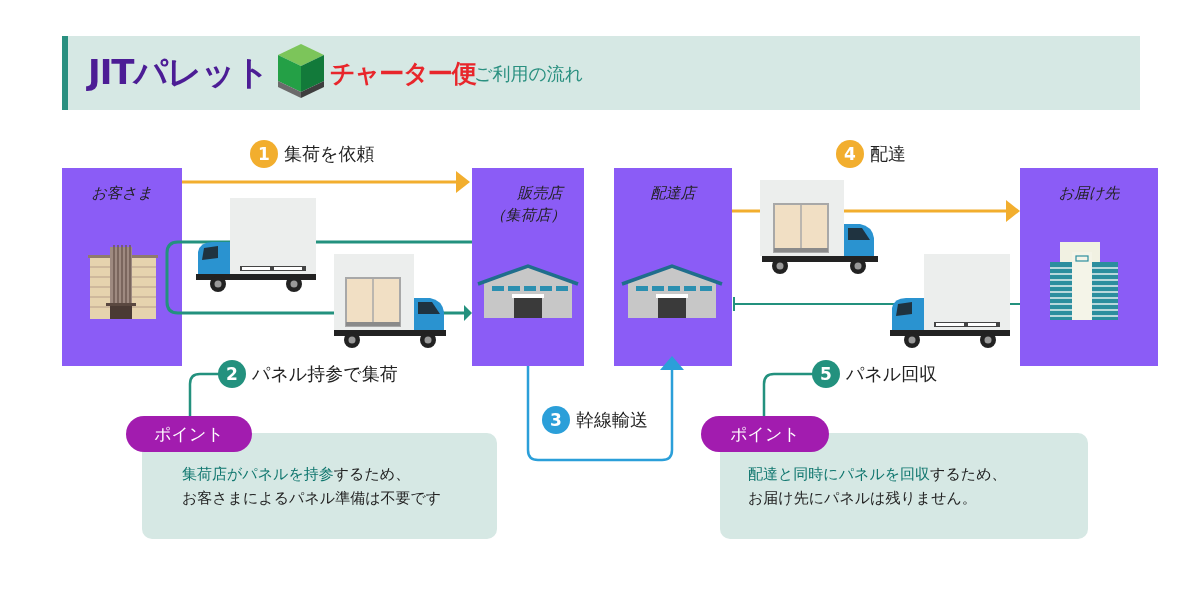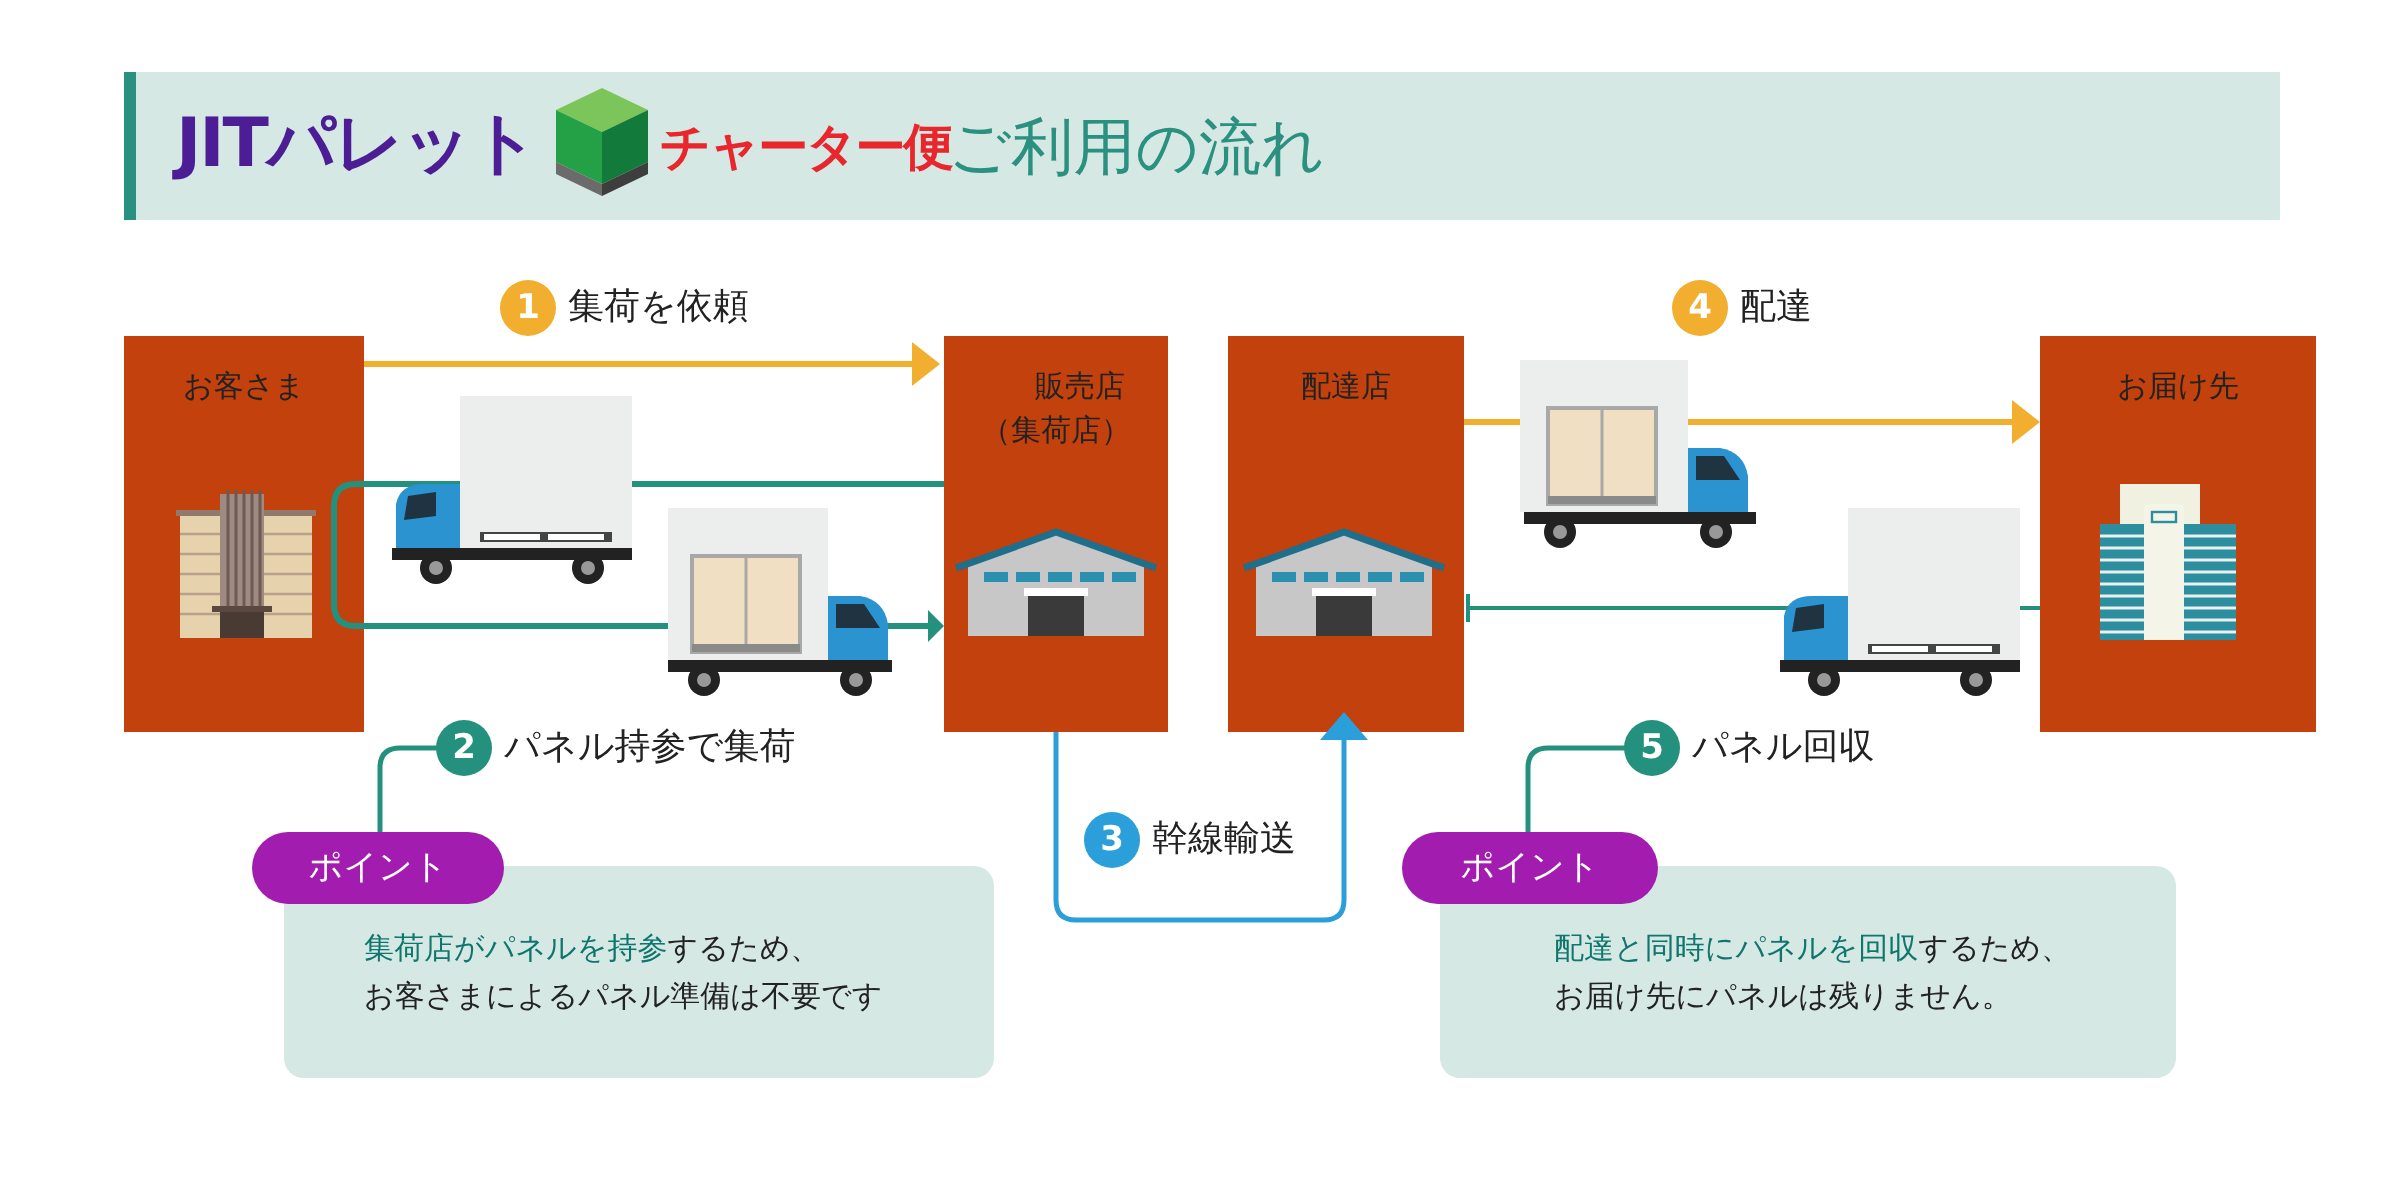--- a/index.html
+++ b/index.html
@@ -3,24 +3,24 @@
 <meta charset="utf-8">
 <style>
   html,body{margin:0;padding:0;background:#ffffff;}
   body{width:1200px;height:600px;position:relative;overflow:hidden;font-family:"DejaVu Sans","Liberation Sans",sans-serif;color:#222;}
   .abs{position:absolute;}
   
   .header{left:62px;top:36px;width:1078px;height:74px;background:#d6e8e4;}
   .header-bar{left:62px;top:36px;width:6px;height:74px;background:#2a9080;}
   .logo-text{left:88px;top:52px;font-family:"DejaVu Sans",sans-serif;font-weight:bold;font-size:34px;color:#4c1d95;letter-spacing:-1px;line-height:40px;}
   .charter{left:330px;top:58px;font-weight:bold;font-size:25px;color:#e8262b;line-height:32px;letter-spacing:-1px;}
-  .flow-title{left:474px;top:57px;font-size:31px;color:#2a9080;line-height:34px;}
+  .flow-title{left:474px;top:57px;font-size:18px;color:#2a9080;line-height:34px;}
   .cube{left:276px;top:42px;width:50px;height:58px;}
   
-  .panel{background:#c2410c;}
+  .panel{background:#8b5cf6;font-style:italic;}
   .panel-label{position:absolute;left:0;right:0;text-align:center;font-size:15px;line-height:22px;color:#222;}
   
   .step{display:flex;align-items:center;gap:6px;font-size:18px;color:#222;line-height:28px;}
   .badge{width:28px;height:28px;border-radius:50%;color:#fff;font-weight:bold;font-size:17px;display:flex;align-items:center;justify-content:center;}
   .b-orange{background:#f2ae2e;}
   .b-green{background:#23917e;}
   .b-blue{background:#2b9fd9;}
   
   .point-box{background:#d6e8e4;border-radius:10px;}
   .point-pill{background:#a21caf;color:#fff;border-radius:20px;font-size:17px;line-height:36px;text-align:center;}
@@ -236,16 +236,16 @@
 
 <div class="abs point-box" style="left:142px;top:433px;width:355px;height:106px;"></div>
 <div class="abs point-pill" style="left:126px;top:416px;width:126px;height:36px;">ポイント</div>
 <div class="abs point-text" style="left:182px;top:462px;">
   <div><span class="hl">集荷店がパネルを持参</span><span>するため、</span></div>
   <div>お客さまによるパネル準備は不要です</div>
 </div>
 
 <div class="abs point-box" style="left:720px;top:433px;width:368px;height:106px;"></div>
 <div class="abs point-pill" style="left:701px;top:416px;width:128px;height:36px;">ポイント</div>
-<div class="abs point-text" style="left:748px;top:462px;margin-left:29px;">
+<div class="abs point-text" style="left:748px;top:462px;">
   <div><span class="hl">配達と同時にパネルを回収</span><span>するため、</span></div>
   <div>お届け先にパネルは残りません。</div>
 </div>
 
 </body></html>

